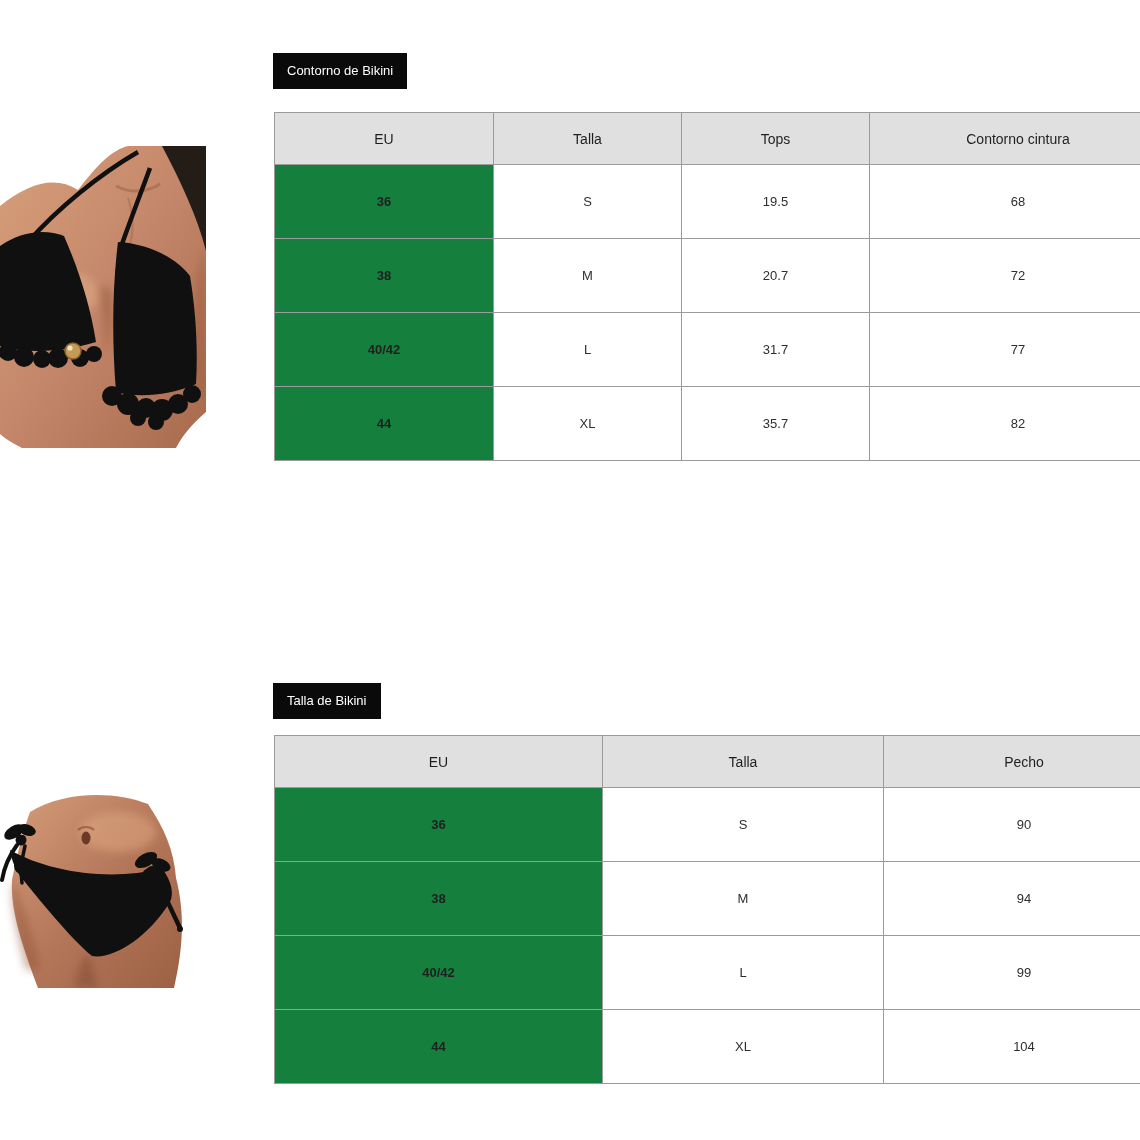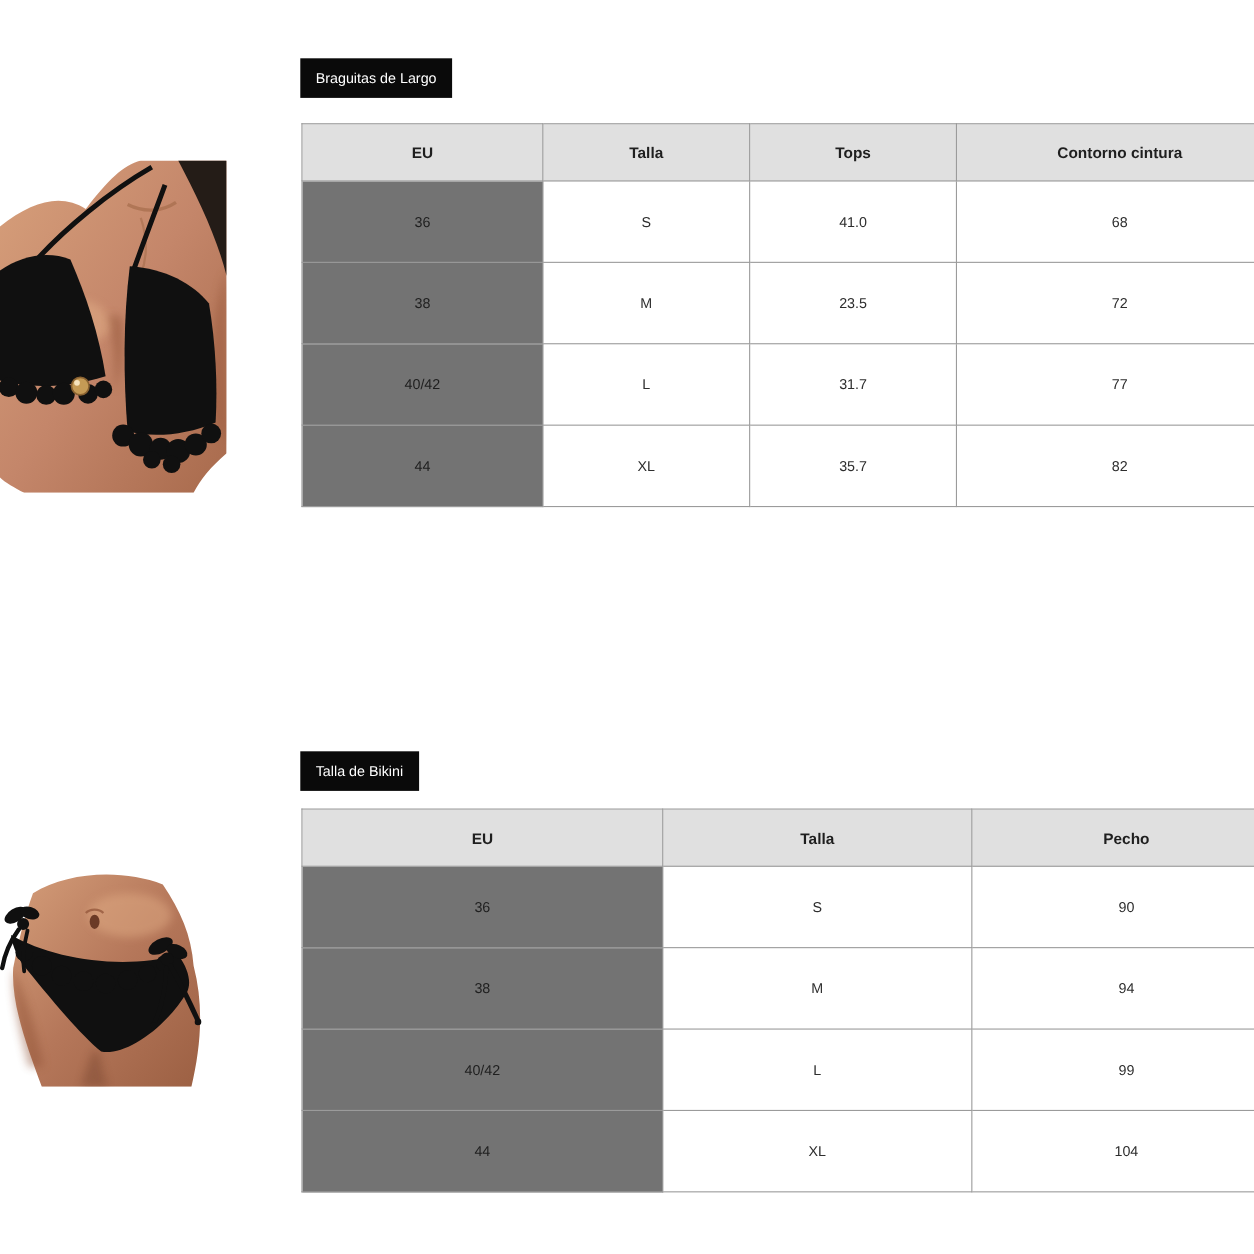--- a/index.html
+++ b/index.html
@@ -35,27 +35,27 @@
     border: 1px solid #9b9b9b;
     text-align: center;
     vertical-align: middle;
     padding: 0;
   }
   thead tr { height: 52px; }
   tbody tr { height: 74px; }
   thead th {
     background: #e0e0e0;
     font-size: 14px;
+    font-weight: normal;
+    color: #1f1f1f;
+  }
+  tbody th {
+    background: #15803d;
+    font-size: 13px;
     font-weight: bold;
-    color: #1f1f1f;
-  }
-  tbody th {
-    background: #737373;
-    font-size: 13px;
-    font-weight: normal;
     color: #1f1f1f;
   }
   tbody td {
     background: #ffffff;
     font-size: 13px;
     font-weight: normal;
     color: #2e2e2e;
   }
   .photo { position: absolute; }
   #photo1 { left: 0; top: 146px; }
@@ -107,48 +107,48 @@
       <circle cx="138" cy="272" r="8"></circle>
         <circle cx="156" cy="276" r="8"></circle>
     </g>
     <g>
       <circle cx="73" cy="205" r="8" fill="#c59a55"></circle>
       <circle cx="73" cy="205" r="8" fill="none" stroke="#8a6231" stroke-width="1.5"></circle>
       <circle cx="70" cy="202" r="2.6" fill="#f6e3bd"></circle>
     </g>
   </svg>
 
-  <div class="badge" id="badge1">Braguitas de Largo</div>
+  <div class="badge" id="badge1">Contorno de Bikini</div>
 
   <table id="table1">
     <colgroup>
       <col style="width:219px">
         <col style="width:188px">
         <col style="width:188px">
         <col style="width:297px">
     </colgroup>
     <thead>
       <tr>
         <th>EU</th>
         <th>Talla</th>
         <th>Tops</th>
         <th>Contorno cintura</th>
       </tr>
     </thead>
     <tbody>
       <tr>
         <th>36</th>
         <td>S</td>
-        <td>41.0</td>
+        <td>19.5</td>
         <td>68</td>
       </tr>
       <tr>
         <th>38</th>
         <td>M</td>
-        <td>23.5</td>
+        <td>20.7</td>
         <td>72</td>
       </tr>
       <tr>
         <th>40/42</th>
         <td>L</td>
         <td>31.7</td>
         <td>77</td>
       </tr>
       <tr>
         <th>44</th>

